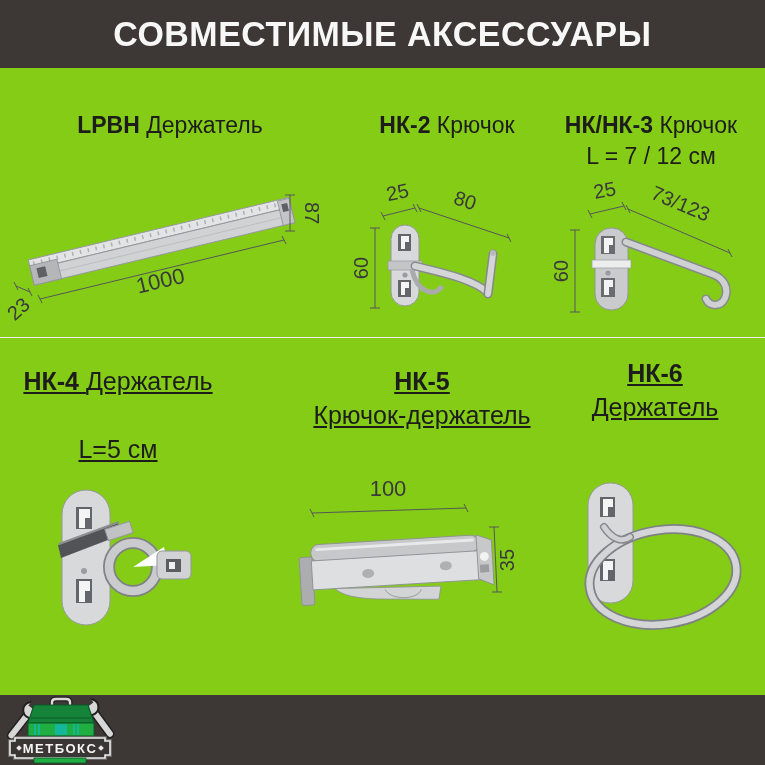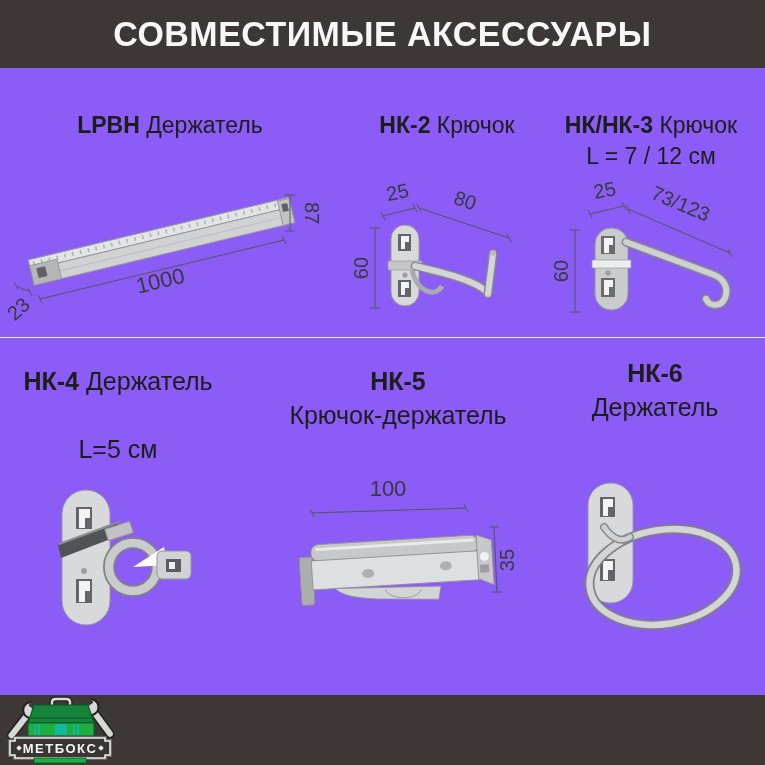--- a/index.html
+++ b/index.html
@@ -1,24 +1,24 @@
 <!DOCTYPE html>
 <html><head>
 <meta charset="utf-8">
 <style>
   html,body{margin:0;padding:0;background:#ffffff;}
-  #page{position:relative;width:765px;height:765px;background:#8b5cf6;overflow:hidden;
+  #page{position:relative;width:765px;height:765px;background:#84cc16;overflow:hidden;
         font-family:"Liberation Sans",sans-serif;color:#1d1d1b;}
   .bar{position:absolute;left:0;width:765px;background:#3d3735;}
   #header{top:0;height:68px;display:flex;align-items:center;justify-content:center;}
   #header .t{color:#f7f7f7;font-weight:bold;font-size:35px;letter-spacing:.5px;
              transform:scaleX(.97);white-space:nowrap;}
   #footer{top:695px;height:70px;}
   .cell-title{position:absolute;text-align:center;font-size:23px;line-height:31px;color:#1d1d1b;}
-  .cell-title.r2{font-size:25px;line-height:34px;}
+  .cell-title.r2{font-size:25px;line-height:34px;text-decoration:underline;}
   .b{font-weight:bold;}
   .divider{position:absolute;left:0;top:337px;width:765px;height:1px;background:#efefef;}
   svg{position:absolute;overflow:visible;}
   .dimline{stroke:#55565a;stroke-width:1;fill:none;}
   .tick{stroke:#55565a;stroke-width:1;}
   .dim{font-family:"Liberation Sans",sans-serif;font-size:20px;fill:#39393b;}
   .dimbig{font-size:22px;}
   .outline{stroke:#96989b;stroke-width:1;}
 </style>
 </head>
@@ -148,21 +148,21 @@
   </svg>
 
   <div class="divider"></div>
 
   <div class="cell-title r2" style="left:0px;top:364px;width:236px;">
     <span class="b">НК-4</span>
     <span>Держатель</span><br>
     <br>
     <span>L=5 см</span>
   </div>
-  <div class="cell-title r2" style="left:278px;top:364px;width:240px;">
+  <div class="cell-title r2" style="left:302px;top:364px;width:240px;">
     <span class="b">НК-5</span><br>
     <span>Крючок-держатель</span>
   </div>
   <div class="cell-title r2" style="left:545px;top:356px;width:220px;">
     <span class="b">НК-6</span><br>
     <span>Держатель</span>
   </div>
 
   <svg style="left:30px;top:465px;" width="180" height="175" viewBox="0 0 180 175">
     <g>

